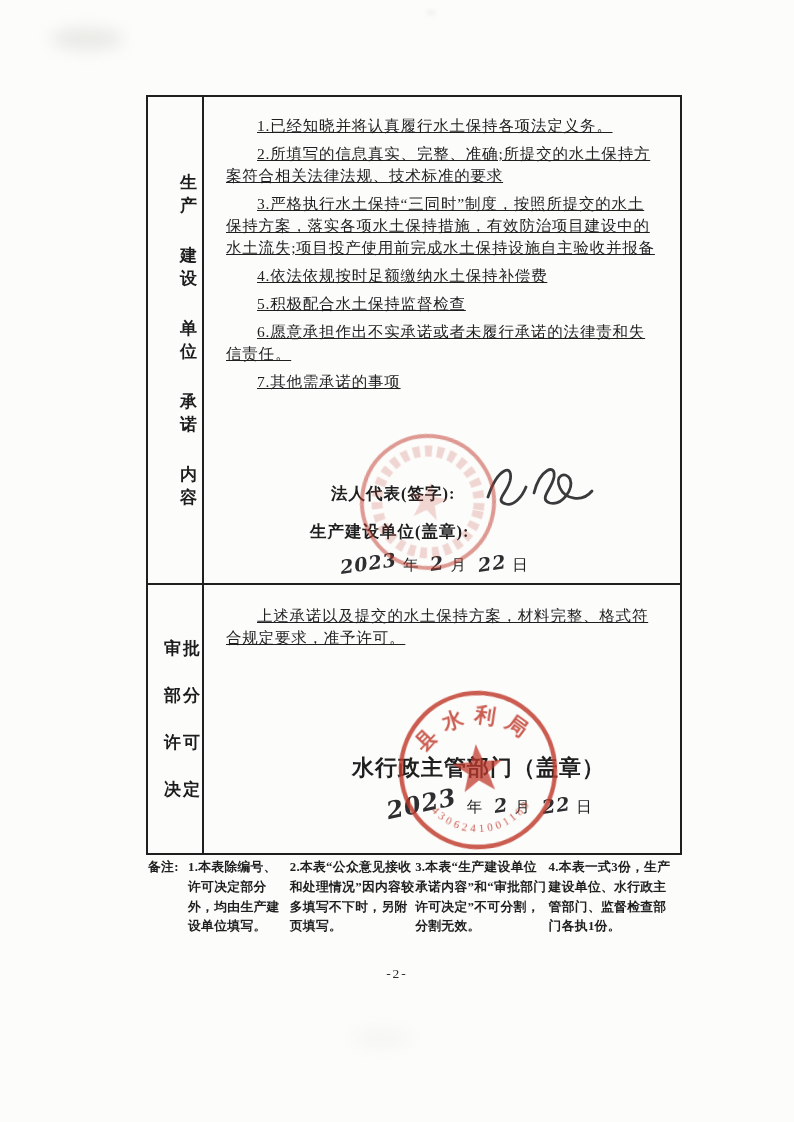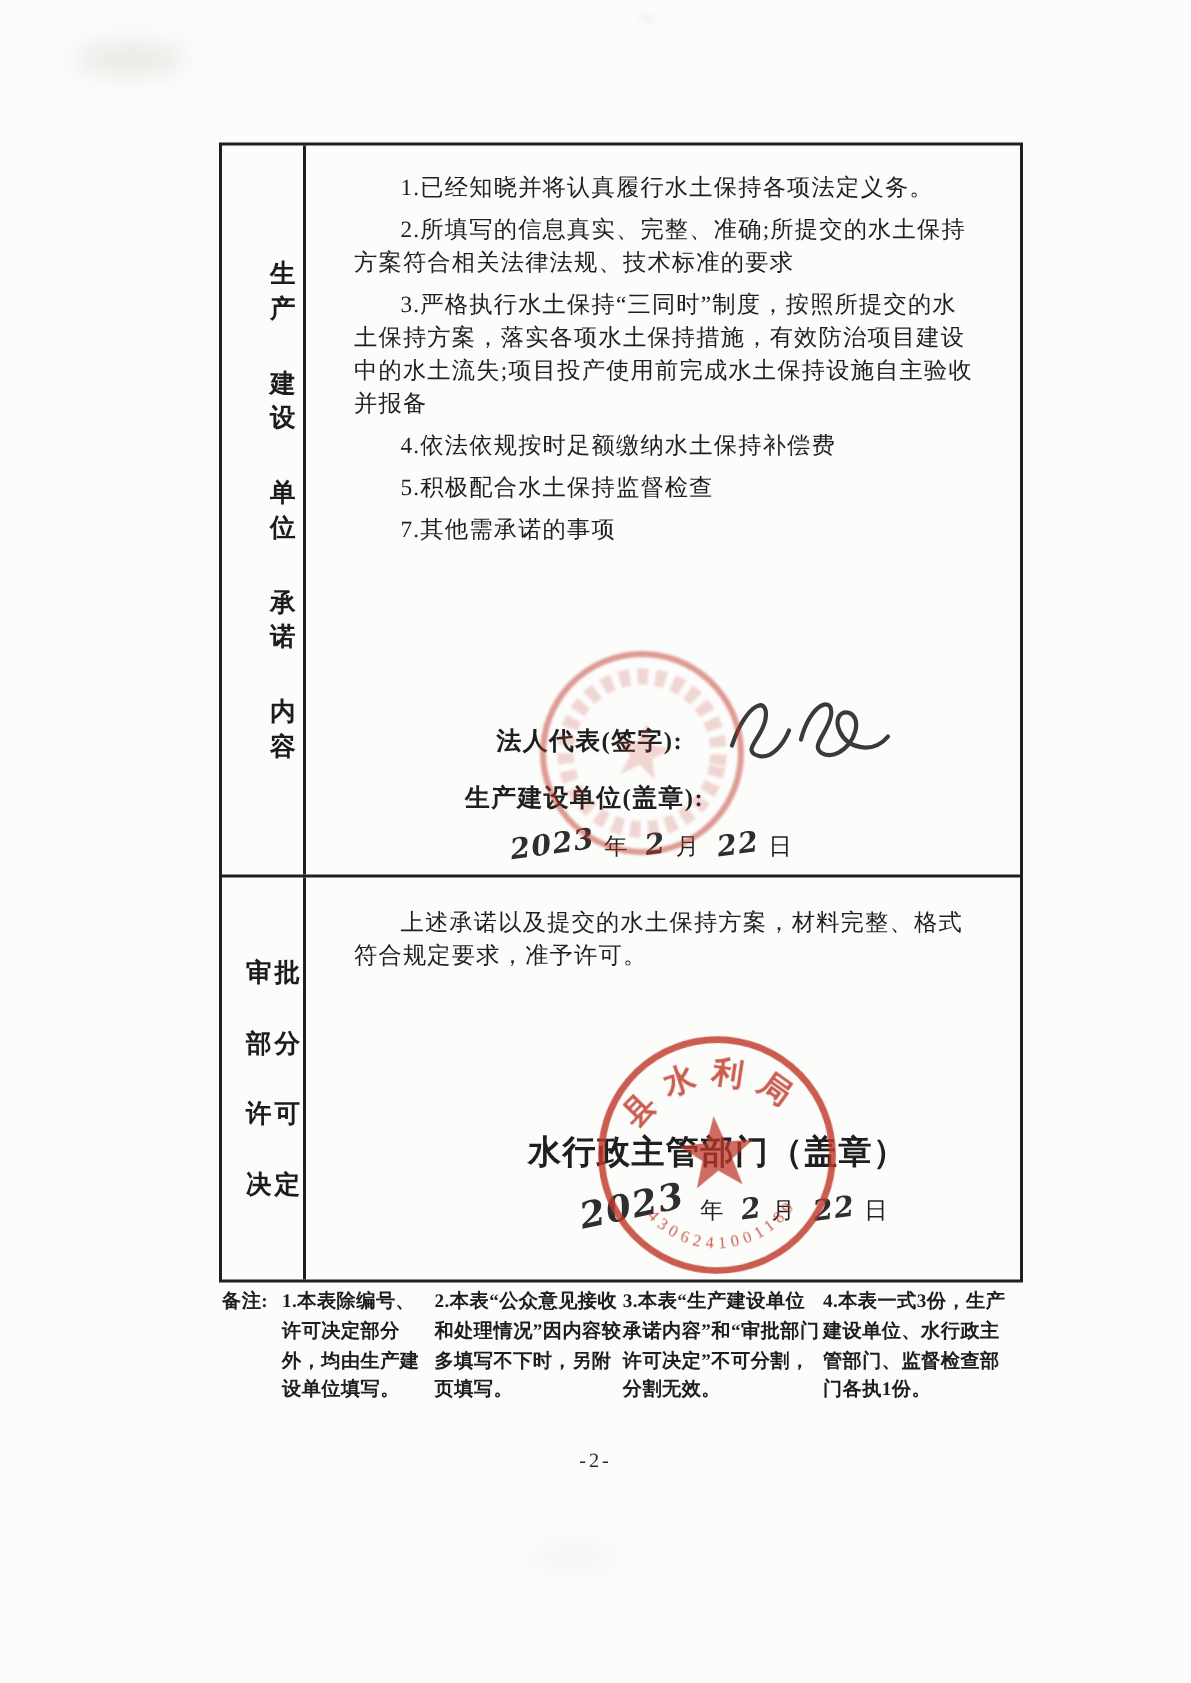--- a/index.html
+++ b/index.html
@@ -38,21 +38,21 @@
   }
   .row-commit .cell-head { gap:27px;padding-left:32px; }
   .row-approve .cell-head { gap:24px;align-items:flex-end; }
 
   .cell-body {
     flex:1; position:relative;
     padding:12px 14px 8px 16px;
     font-size:15.5px; letter-spacing:.8px; color:#1f1f1f;
   }
   .cell-body p.item, .cell-body p.decision {
-    text-indent:2em; line-height:1.42; margin:6px 16px;
+    text-indent:2em; line-height:1.42; margin:6px 6px;text-decoration:underline;
   }
   .cell-body p.decision { margin-top:8px; }
 
   
   .sign-label {
     position:absolute; left:106px; font-size:16.5px; font-weight:600; letter-spacing:1px;
   }
   .lbl-sign  { top:386px;margin-left:21px; }
   .lbl-seal  { top:424px; }
   .date-line { position:absolute; font-size:15.5px; letter-spacing:1px; white-space:nowrap; }
@@ -120,20 +120,21 @@
         <span>单位</span>
         <span>承诺</span>
         <span>内容</span>
       </div>
       <div class="cell-body">
         <p class="item">1.已经知晓并将认真履行水土保持各项法定义务。</p>
         <p class="item">2.所填写的信息真实、完整、准确;所提交的水土保持方案符合相关法律法规、技术标准的要求</p>
         <p class="item">3.严格执行水土保持“三同时”制度，按照所提交的水土保持方案，落实各项水土保持措施，有效防治项目建设中的水土流失;项目投产使用前完成水土保持设施自主验收并报备</p>
         <p class="item">4.依法依规按时足额缴纳水土保持补偿费</p>
         <p class="item">5.积极配合水土保持监督检查</p>
+        <p class="item">6.愿意承担作出不实承诺或者未履行承诺的法律责和失信责任。</p>
         <p class="item">7.其他需承诺的事项</p>
 
         <span class="sign-label lbl-sign">法人代表(签字):</span>
         <span class="sign-label lbl-seal">生产建设单位(盖章):</span>
 
         <div class="date-line date-commit">
           <span class="hw">2023</span><span>年</span>
           <span class="hw">2</span><span>月</span>
           <span class="hw">22</span><span>日</span>
         </div>

